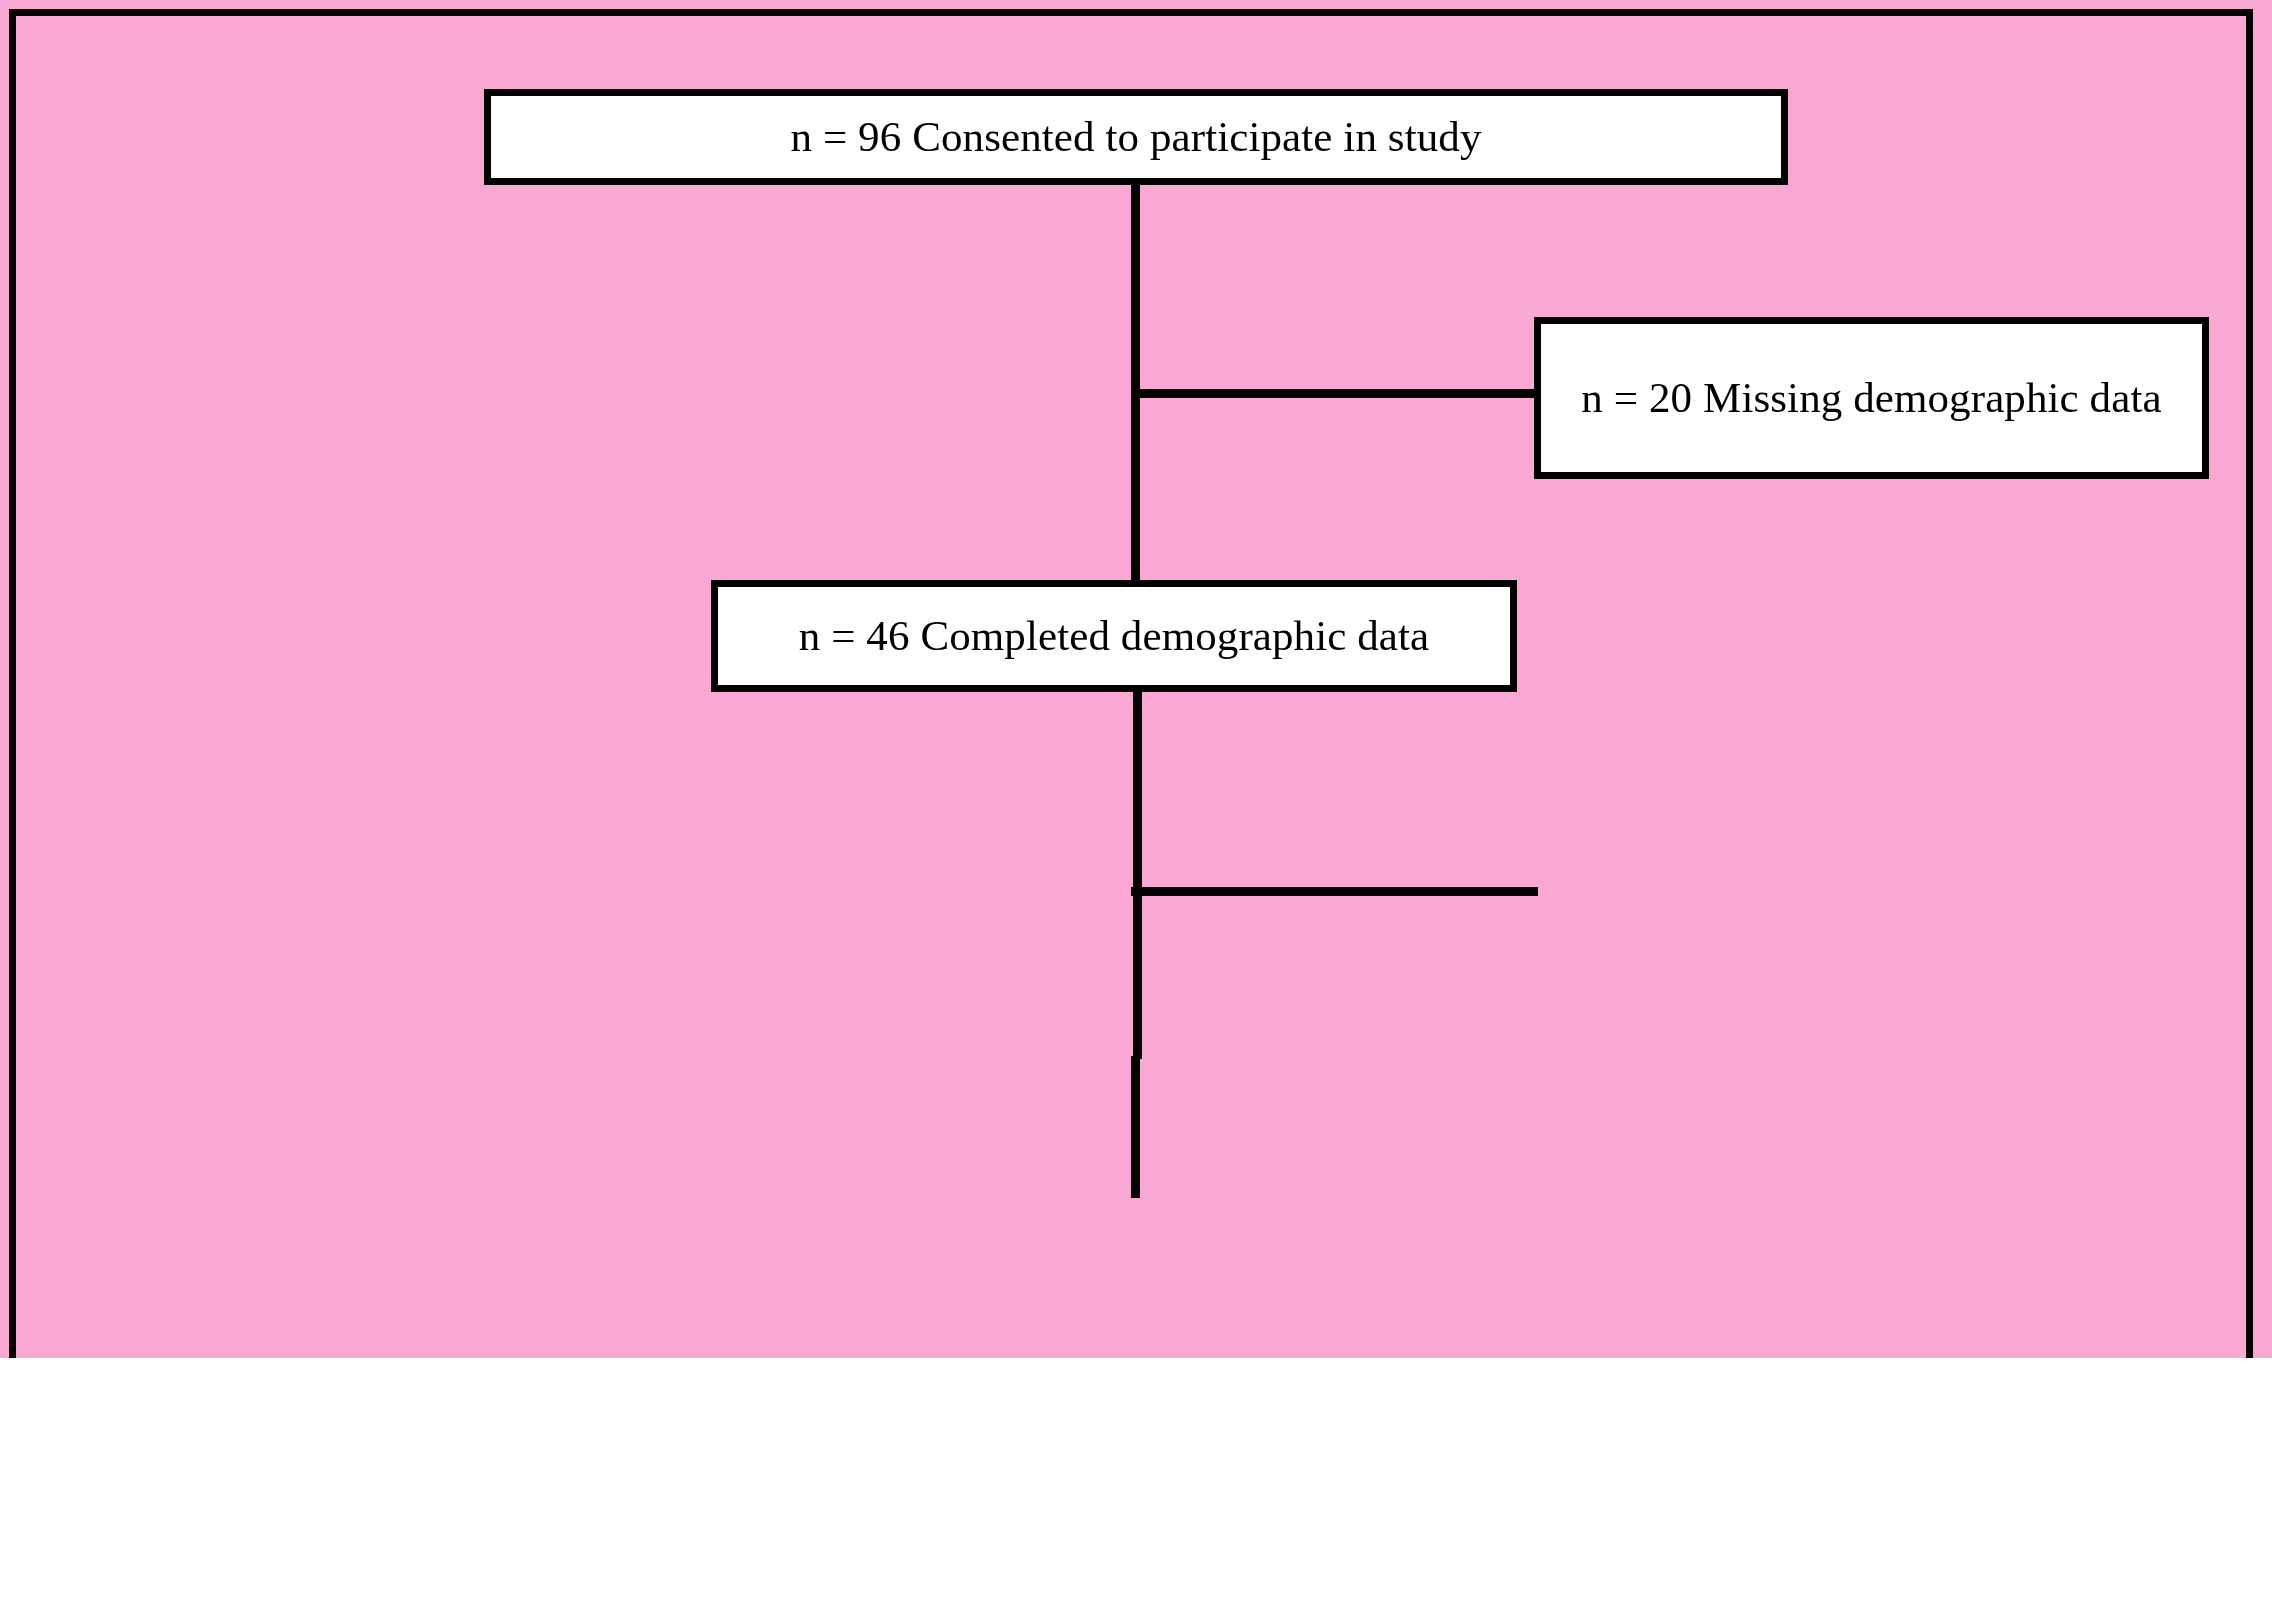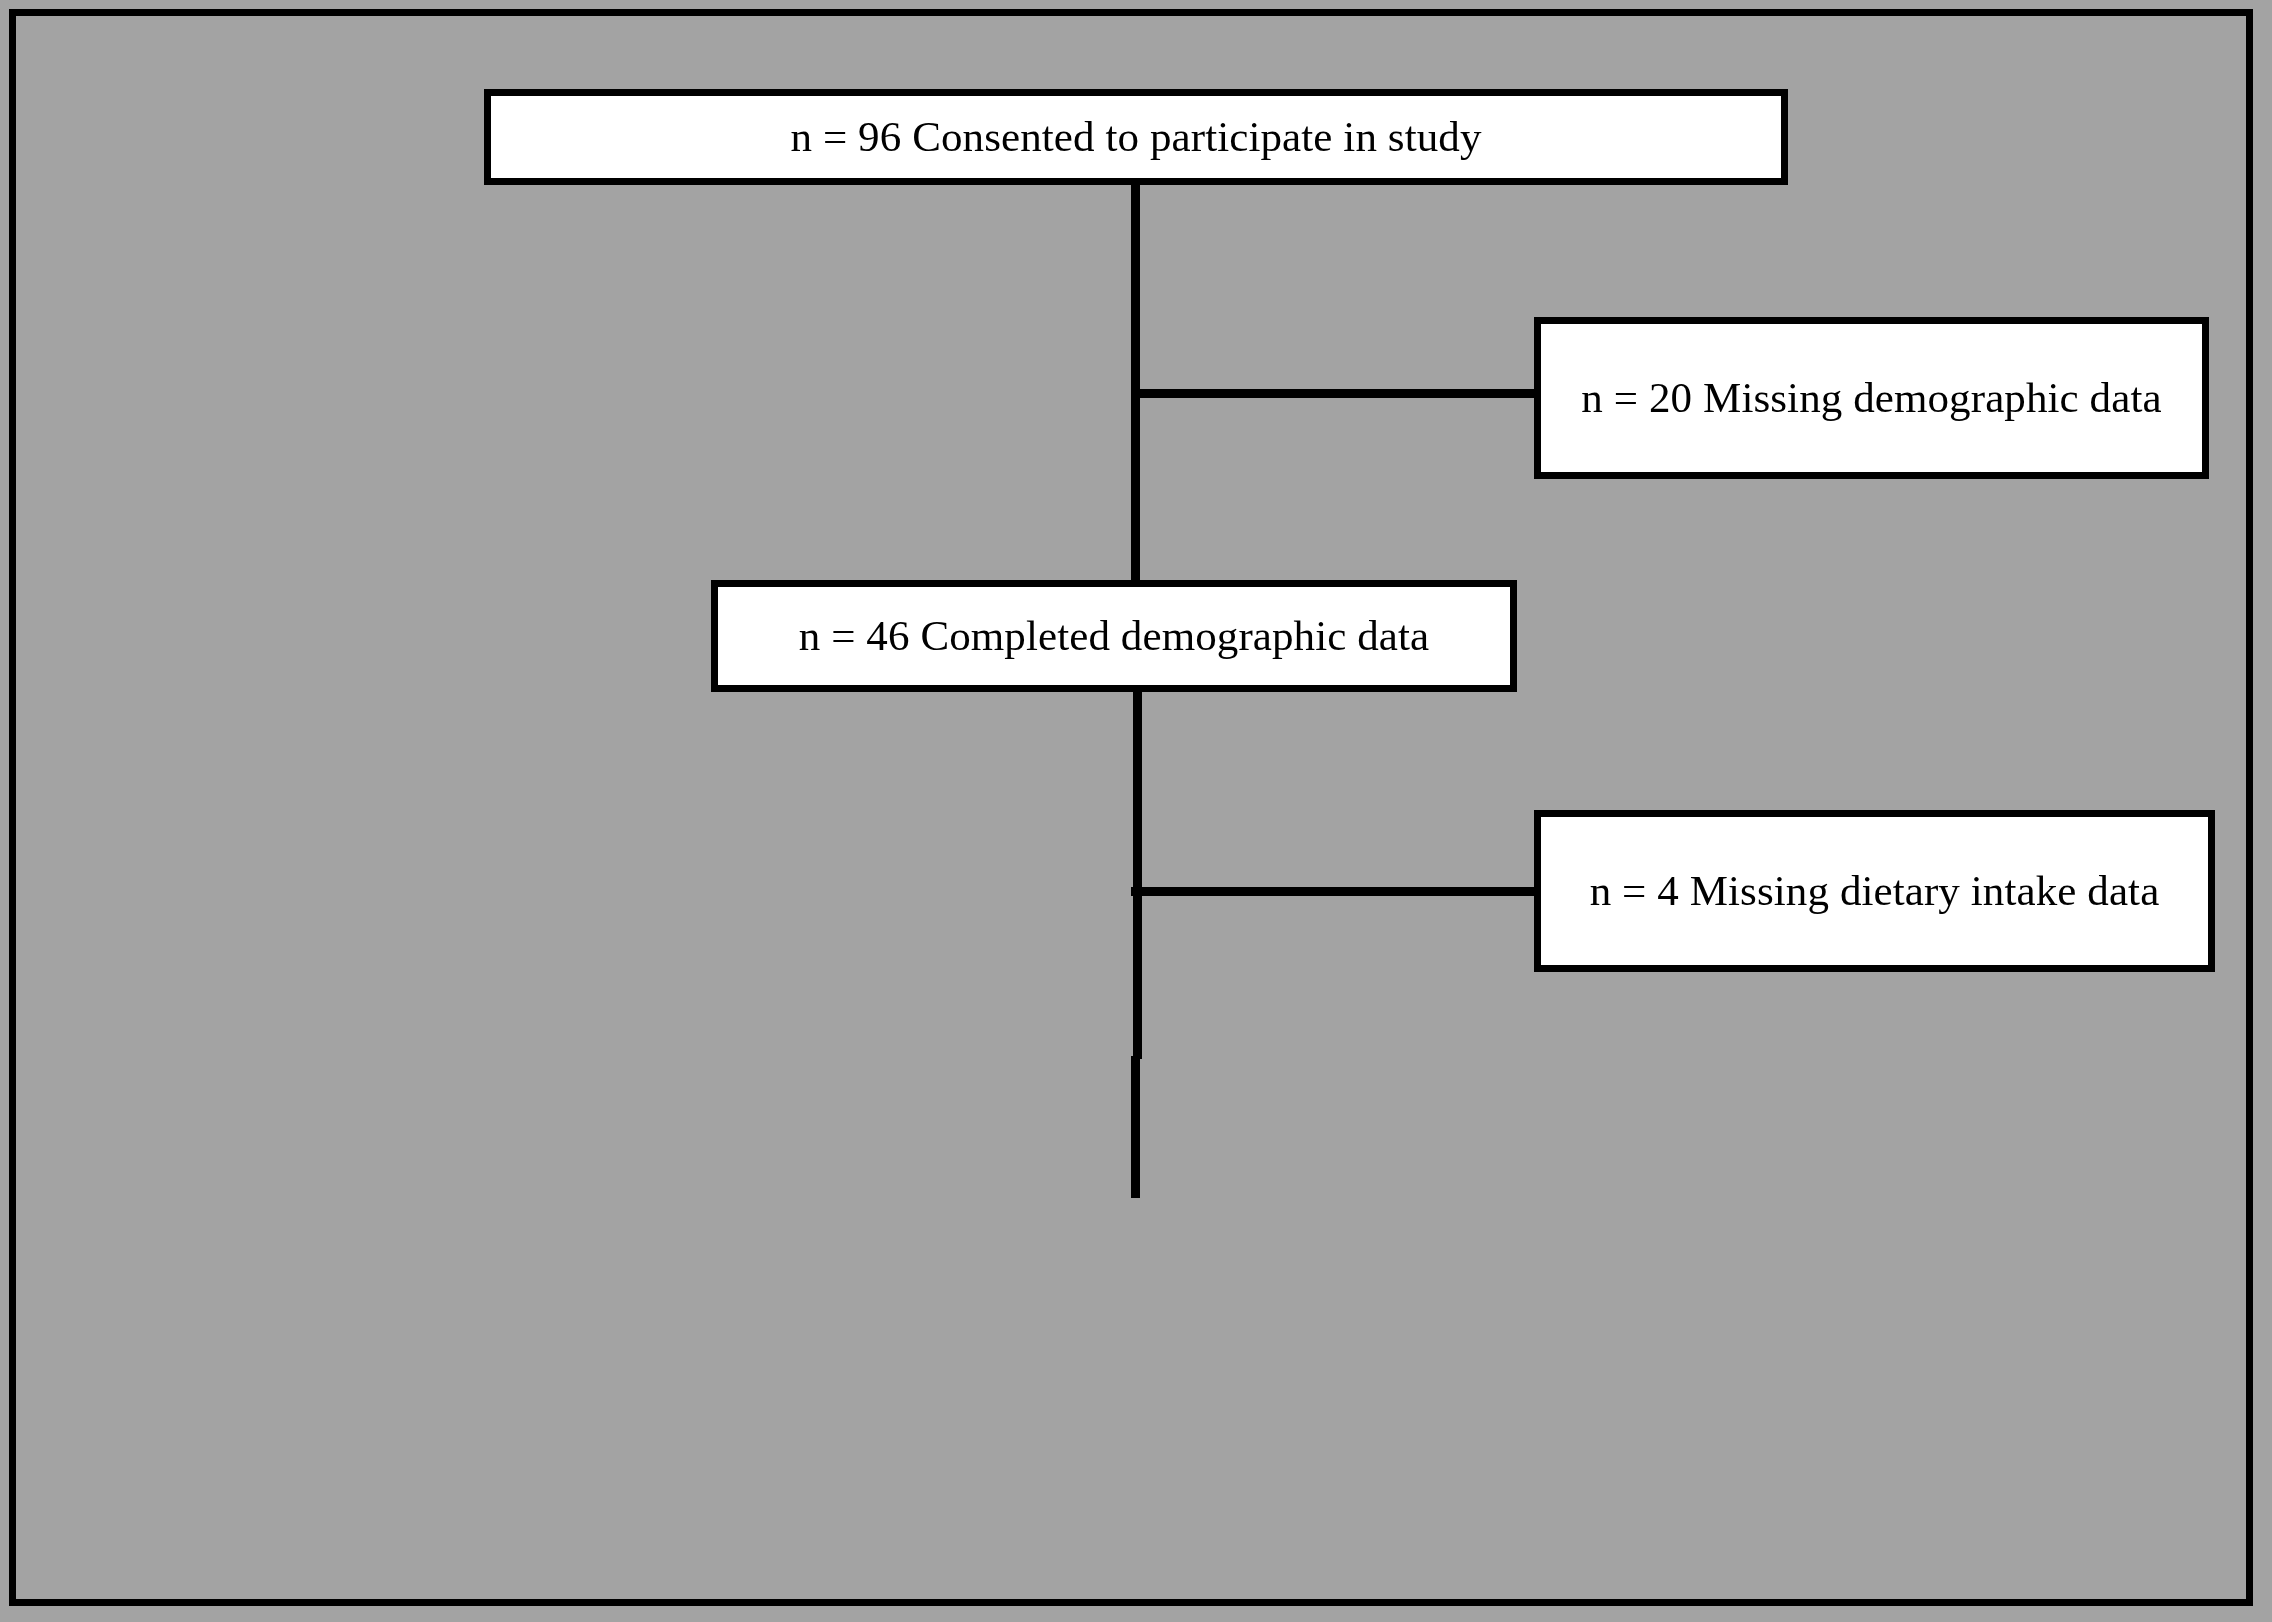--- a/index.html
+++ b/index.html
@@ -5,22 +5,22 @@
 <style>
   html, body {
     margin: 0;
     padding: 0;
     background: #ffffff;
   }
 
   #canvas {
     position: relative;
     width: 2273px;
-    height: 1622px;
-    background: #a3a3a3;
+    height: 1358px;
+    background: #f9a8d4;
     overflow: hidden;
     font-family: "Liberation Serif", "DejaVu Serif", serif;
   }
 
   
   .outer-frame {
     position: absolute;
     left: 8.6px;
     top: 8.6px;
     width: 2244px;
@@ -159,19 +159,16 @@
   </div>
 
   <div class="node" id="node-missing-demographic">
     <span class="node-label">n = 20 Missing demographic data</span>
   </div>
 
   <div class="node" id="node-completed-demographic">
     <span class="node-label">n = 46 Completed demographic data</span>
   </div>
 
-  <div class="node" id="node-missing-dietary">
-    <span class="node-label">n = 4 Missing dietary intake data</span>
-  </div>
 
 
 </div>
 
 
 </body></html>

